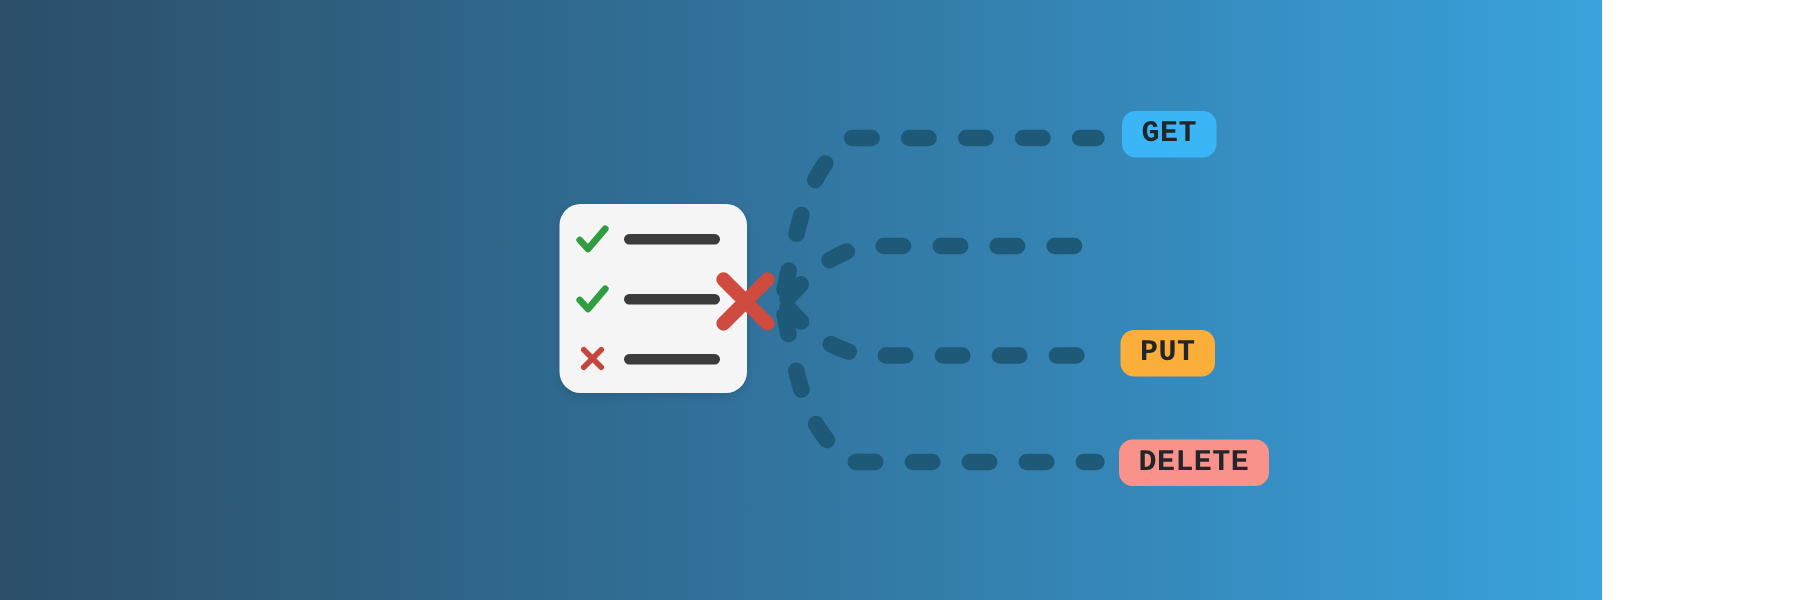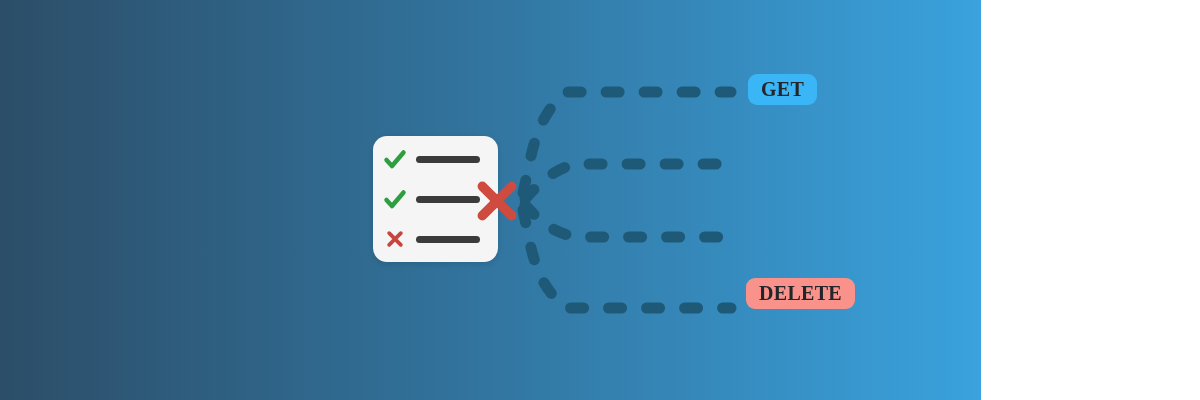--- a/index.html
+++ b/index.html
@@ -1,25 +1,25 @@
 <!DOCTYPE html>
 <html><head>
 <meta charset="utf-8">
 <style>
   html, body {
     margin: 0;
     padding: 0;
   }
   .stage {
     position: relative;
-    width: 981px;
+    width: 1068px;
     height: 400px;
     overflow: hidden;
     background: linear-gradient(90deg, #2c4e68 0%, #31719a 45%, #3aa2dd 100%);
-    font-family: Liberation Serif, serif;
+    font-family: Liberation Mono, monospace;
   }
   .connectors-svg {
     position: absolute;
     left: 0;
     top: 0;
     width: 1200px;
     height: 400px;
   }
   .connector-path {
     fill: none;
@@ -72,21 +72,21 @@
     display: flex;
     align-items: center;
     justify-content: center;
     font-size: 20px;
     font-weight: bold;
     letter-spacing: 0.3px;
   }
   .badge-get    { left: 748px; top: 74px;  }
   .badge-post   { left: 747px; top: 148px; }
   .badge-put    { left: 747px; top: 220px; }
-  .badge-delete { left: 746px; top: 278px; }
+  .badge-delete { left: 746px; top: 293px; }
 </style>
 </head>
 <body>
 
 <div class="stage">
 
   <svg class="connectors-svg" viewBox="0 0 1200 400">
     <path class="connector-path" d="M 523 193 C 531 160, 534 116, 567 92 L 731 92" style="stroke: rgb(30, 90, 120);"></path>
     <path class="connector-path" d="M 525 199 C 539 184, 552 169, 577 164 L 731 164" style="stroke: rgb(30, 90, 120);"></path>
     <path class="connector-path" d="M 525 205 C 539 220, 552 233, 577 237 L 731 237" style="stroke: rgb(30, 90, 120);"></path>
@@ -117,16 +117,17 @@
     </div>
   </div>
 
   <svg class="big-cross" viewBox="0 0 24 24">
     <path d="M4 4 L20 20 M20 4 L4 20" fill="none" stroke-width="5.2" stroke-linecap="round" style="stroke: rgb(207, 74, 63);"></path>
   </svg>
 
   <div class="badge badge-get" style="background-color: rgb(58, 181, 245); color: rgb(34, 38, 43);">GET</div>
 
 
+  <div class="badge badge-put" style="background-color: rgb(252, 174, 58); color: rgb(34, 38, 43);">PUT</div>
 
   <div class="badge badge-delete" style="background-color: rgb(248, 146, 138); color: rgb(34, 38, 43);">DELETE</div>
 
 </div>
 
 </body></html>

